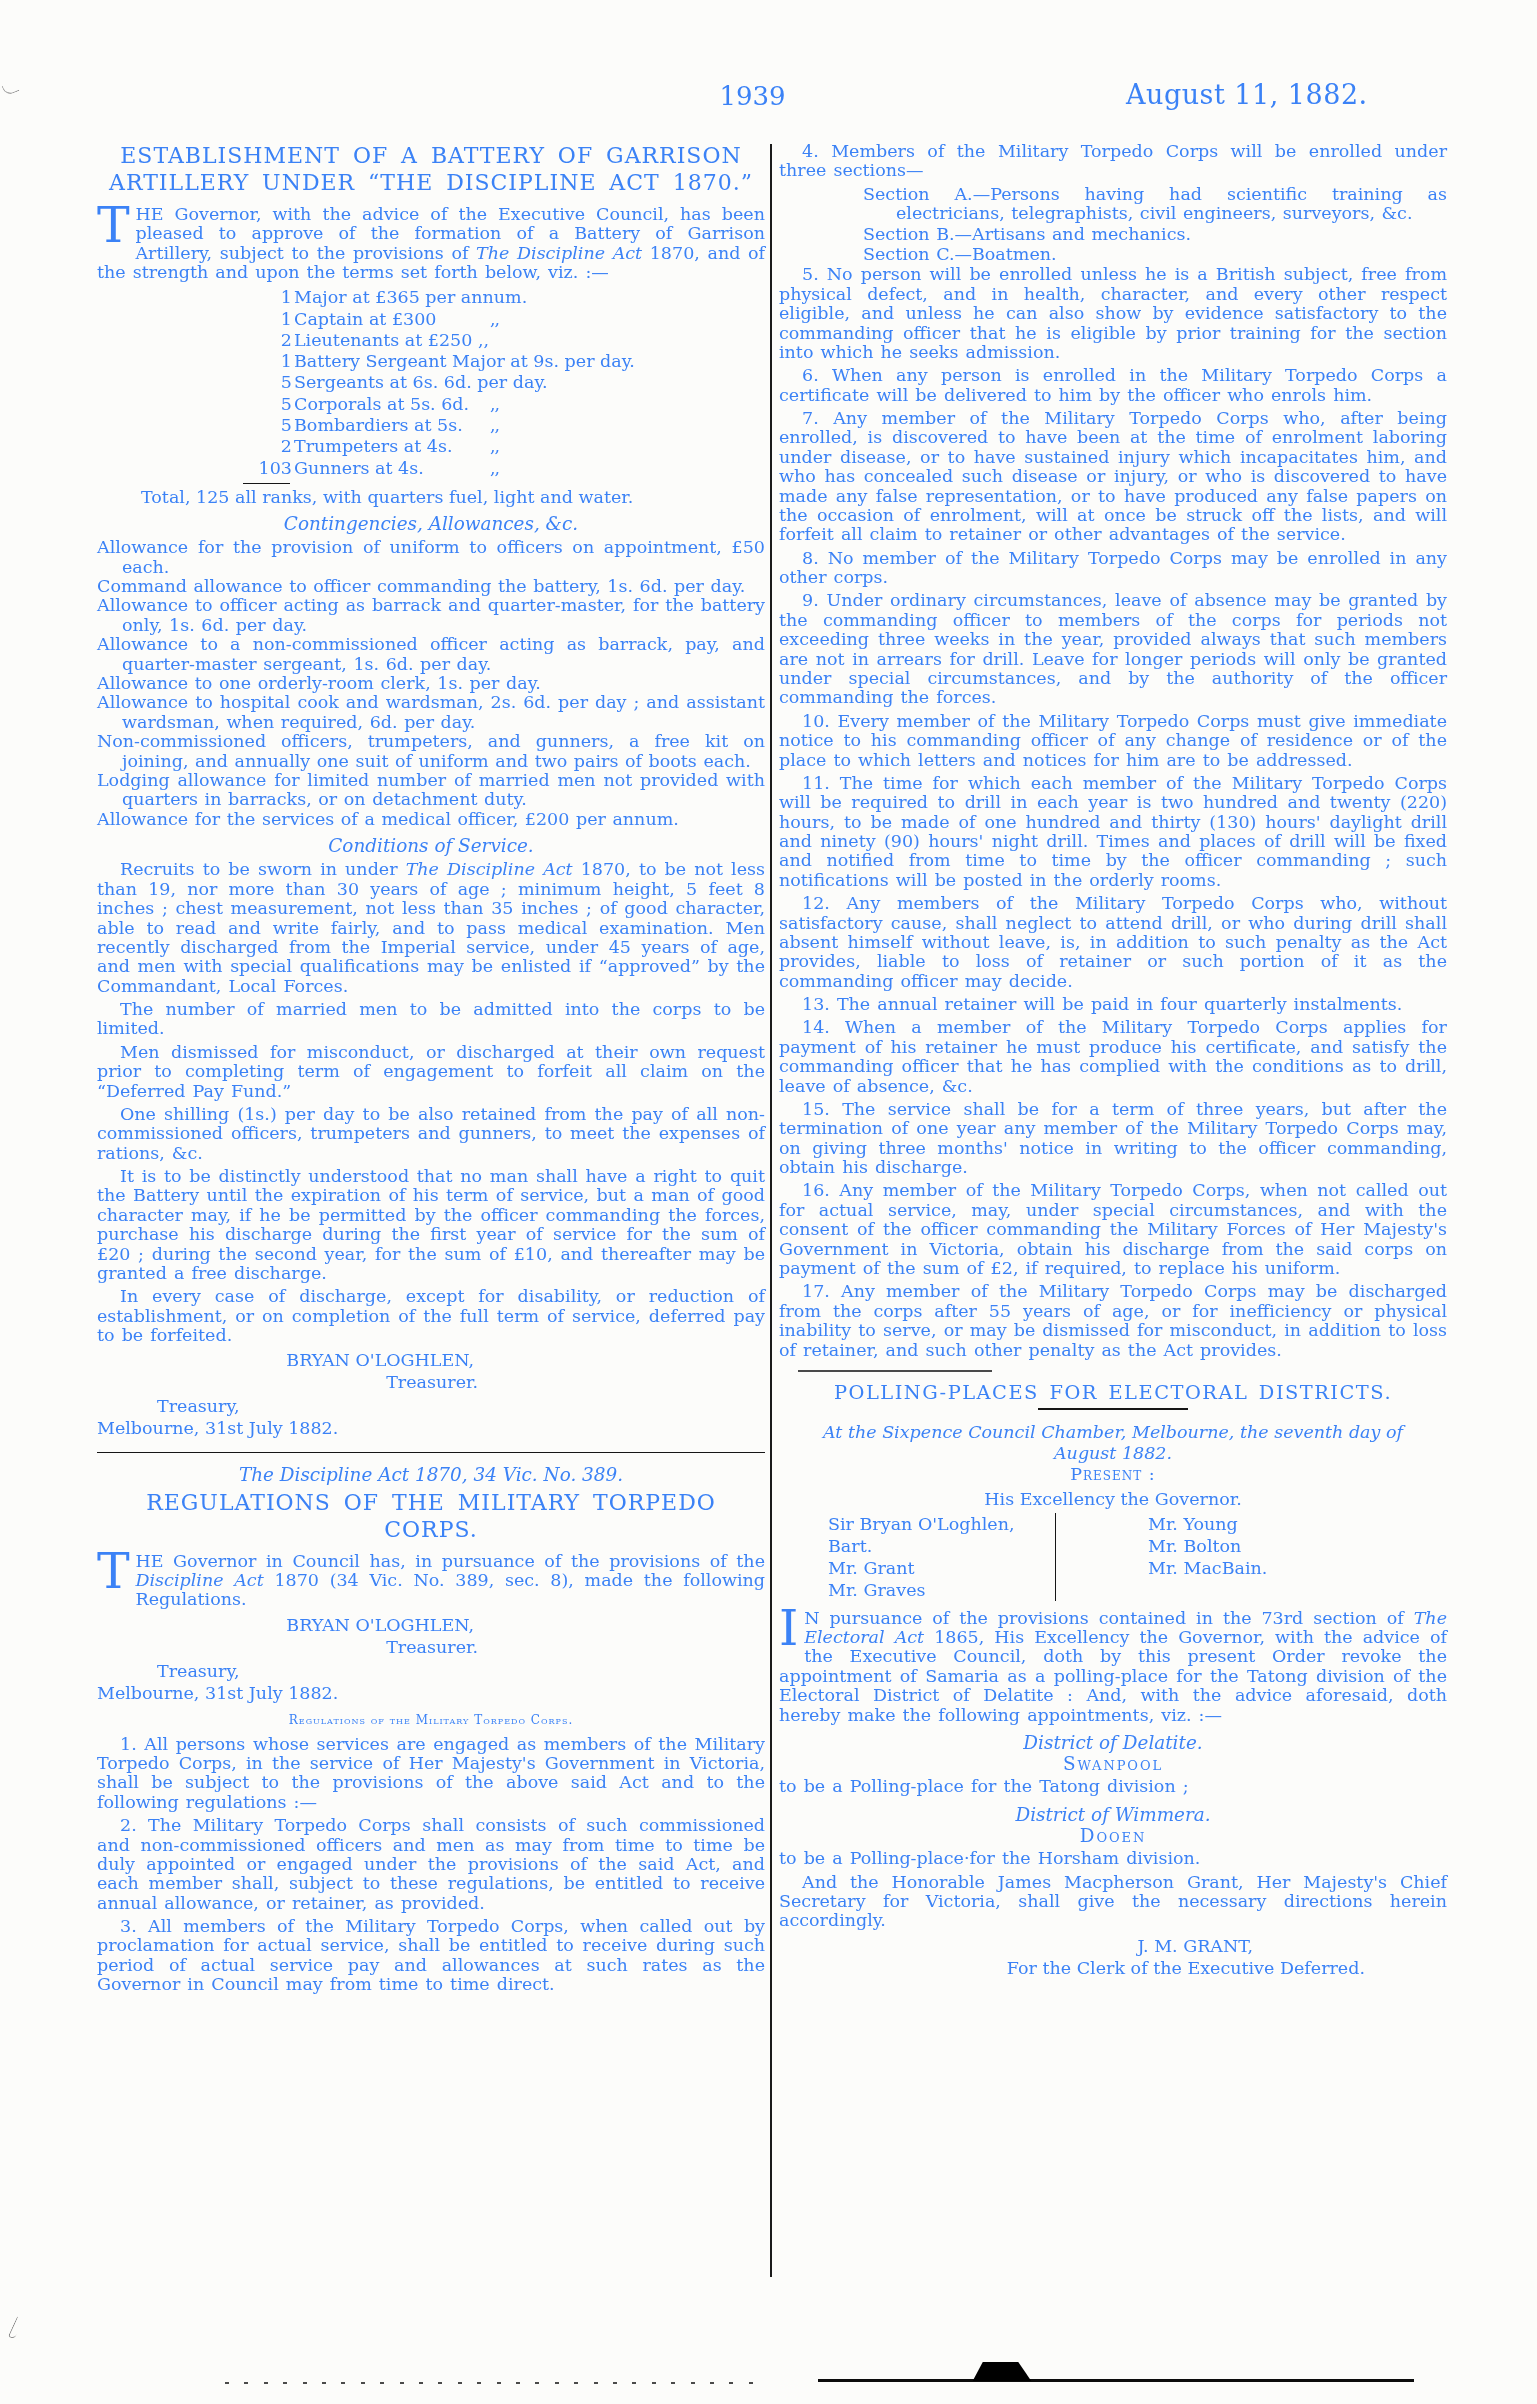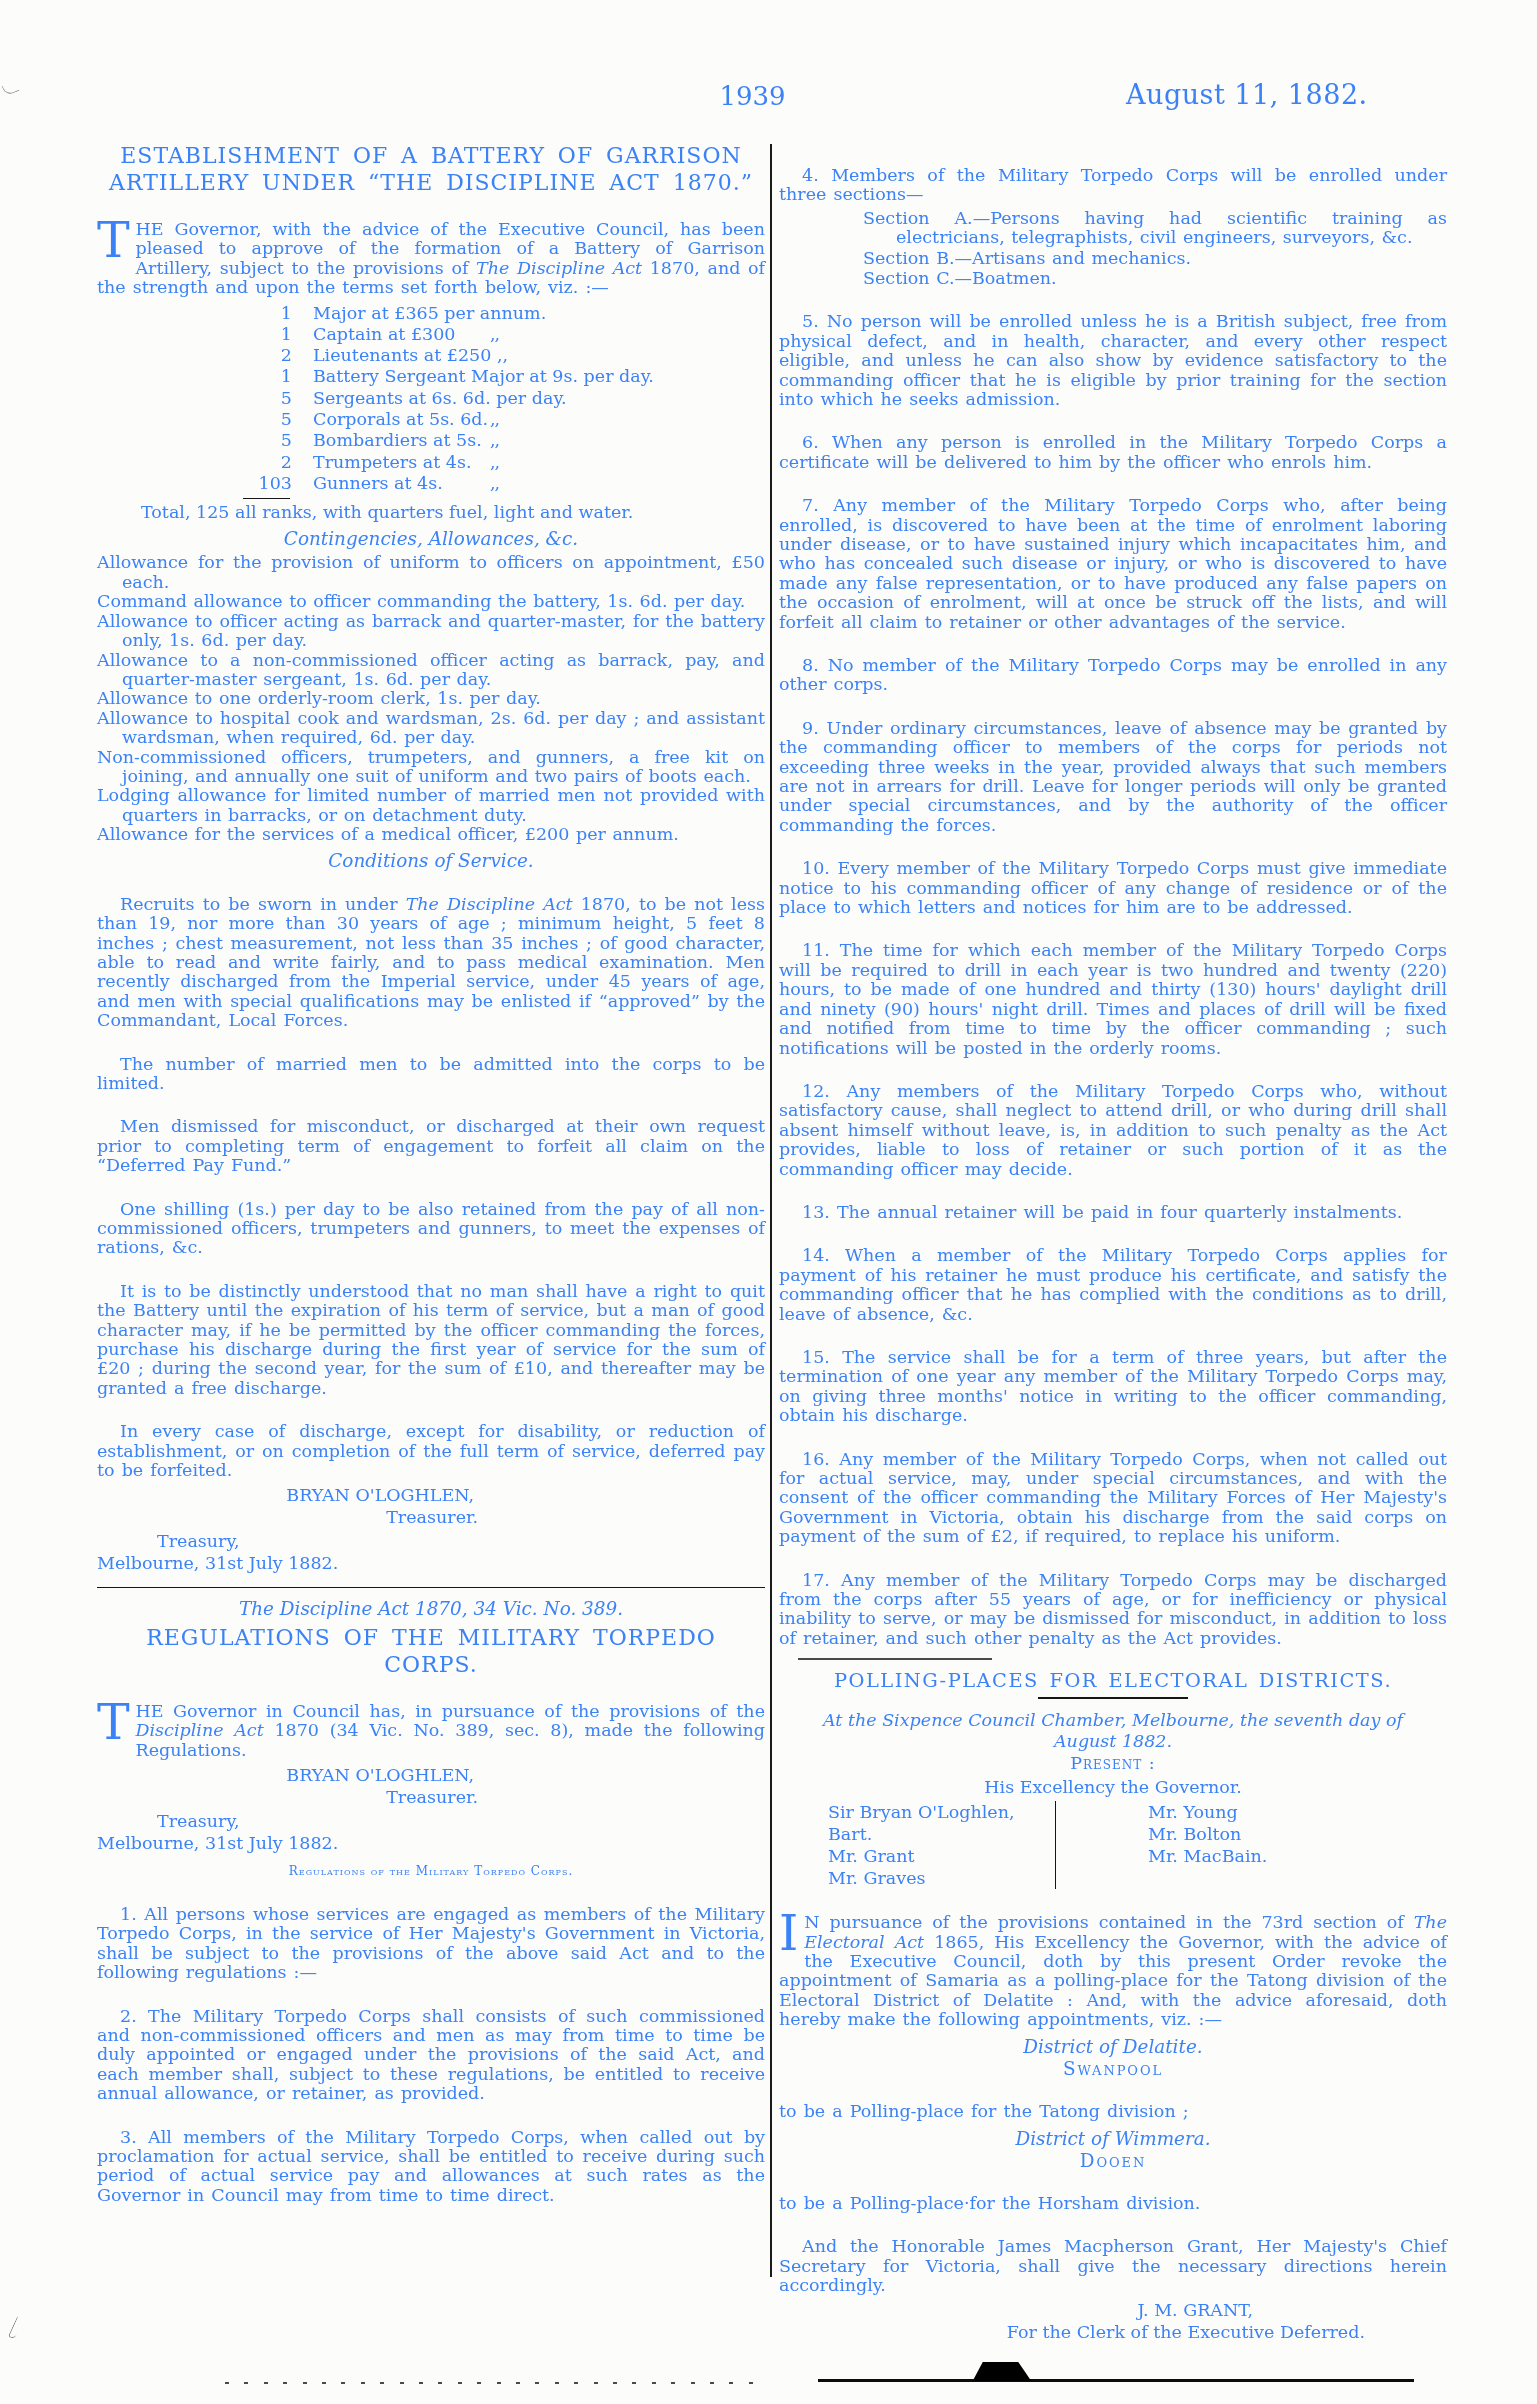--- a/index.html
+++ b/index.html
@@ -18,32 +18,32 @@
   .col-left  { left:97px; }
   .col-right { left:779px; }
   .col-rule  { position:absolute; left:770px; top:144px; width:1.9px; height:2133px; background:#1b1b1b; }
   
   .art-title { font-weight:normal; text-align:center; font-size:22px; line-height:27px; letter-spacing:1px; word-spacing:4.9px; margin-bottom:8.7px; }
   .art-title .tl { display:block; }
   .ital-head { font-weight:normal; font-style:italic; text-align:center; font-size:18.4px; margin:6.8px 0 4.9px; }
   .sc-head { font-weight:normal; text-align:center; font-variant:small-caps; letter-spacing:1px; font-size:12px; margin:7.8px 0 3.9px; }
   .main-head { font-weight:normal; text-align:center; font-size:19.4px; letter-spacing:1.5px; word-spacing:2.9px; margin:11.6px 0 1.9px; }
   
-  .p { text-align:justify; text-indent:23px; margin-bottom:3.9px; word-spacing:1.5px;margin-top:24px; }
+  .p { text-align:justify; text-indent:23px; margin-bottom:3.9px; word-spacing:1.5px; }
   .p.noind { text-indent:0; }
   .p.dc { text-indent:0; }
   .dropcap { float:left; font-size:49px; line-height:37px; padding:1.9px 5.8px 0 0; }
   .em { font-style:italic; }
   .hang { text-align:justify; padding-left:25px; text-indent:-25px; word-spacing:1px; }
   .hang.sec { margin-left:84px; padding-left:33px; text-indent:-33px; margin-bottom:1px; }
   
   .ranks { margin:4.9px 0 1.9px 146px; }
   .rank-row { position:relative; display:flex; line-height:21.3px; }
   .rank-n { flex:none; width:49px; text-align:right; }
-  .rank-t { margin-left:21px; white-space:nowrap; }
+  .rank-t { margin-left:2px; white-space:nowrap; }
   .rank-d { position:absolute; left:247px; letter-spacing:-1px; }
   .sum-rule { width:47px; border-top:1.9px solid #161616; margin:3.9px 0 3.9px 146px; }
   .total-line { margin:0 0 5.8px 44px; }
   
   .rule { border:none; border-top:1.9px solid #161616; margin:12.6px 0 11.6px; }
   .pre-rule { width:194px; height:1.9px; background:#2a2a2a; margin:9.7px 0 3.9px 19.4px; opacity:.85; }
   .rule-short { width:150px; height:1.9px; background:#161616; margin:5.8px auto 11.6px; }
   
   .sig { text-align:right; line-height:22px; margin:2.9px 0 1.9px; }
   .sig-l .sig-name { padding-right:291px; }

